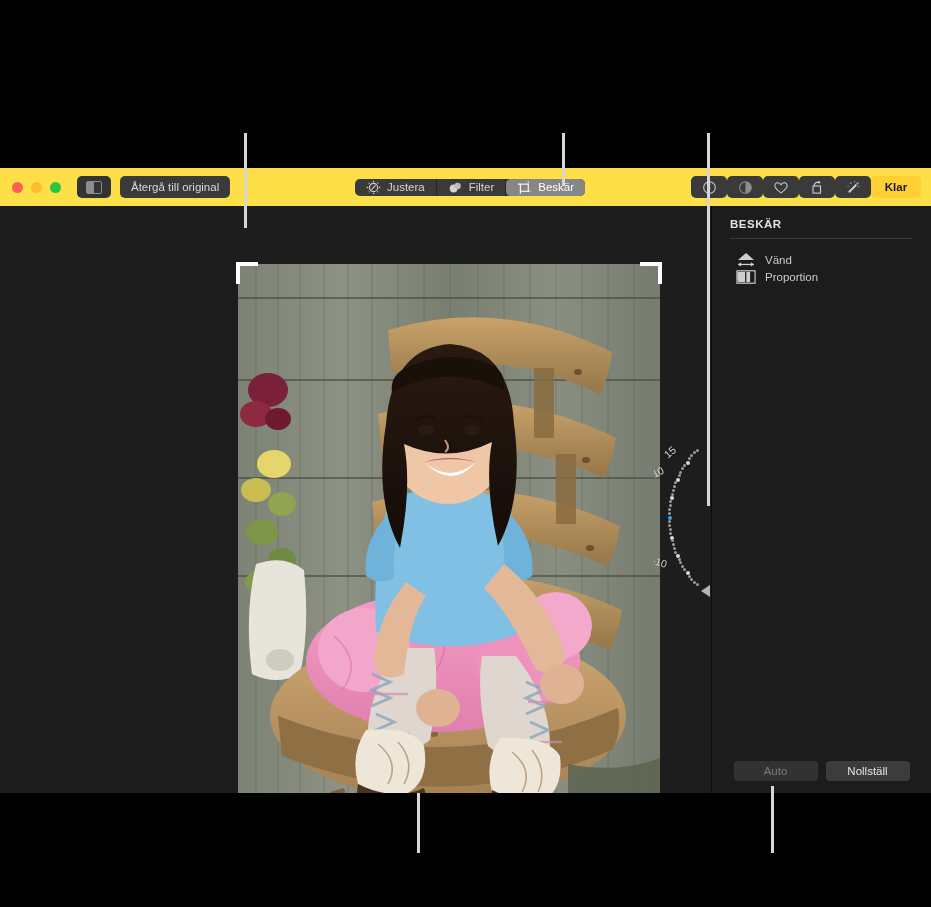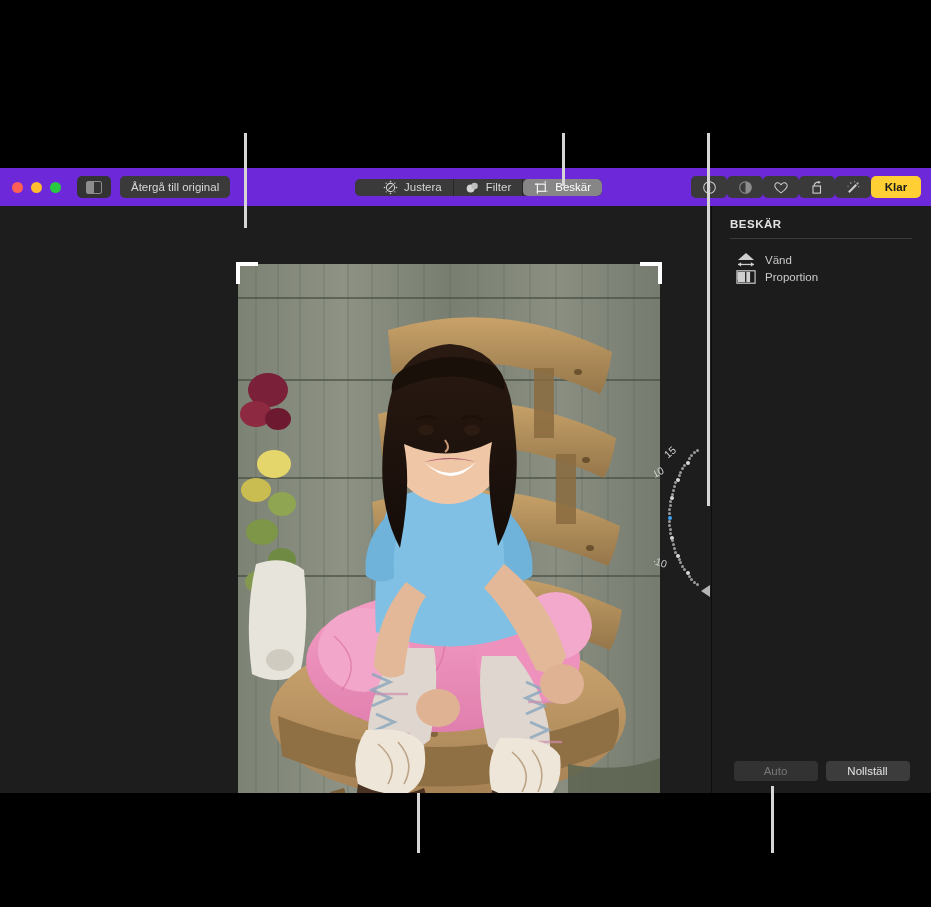--- a/index.html
+++ b/index.html
@@ -33,21 +33,21 @@
     background: #1c1c1c;
     overflow: hidden;
   }
 
   
   .toolbar {
     position: absolute;
     left: 0; top: 0;
     width: 931px;
     height: 38px;
-    background: #6d28d9;
+    background: #fde047;
     border-bottom: 1px solid #101010;
     display: flex;
     align-items: center;
   }
 
   .traffic-lights {
     display: flex;
     align-items: center;
     gap: 8px;
     margin-left: 12px;
@@ -99,21 +99,20 @@
 
   
   .segmented {
     position: absolute;
     left: 355px;
     display: flex;
     height: 17px;
     background: #3a3a3a;
     border-radius: 5px;
     overflow: hidden;
-    padding-left: 17px;
   }
   .seg {
     display: flex;
     align-items: center;
     gap: 6px;
     padding: 0 11px;
     color: #d4d4d4;
     font-size: 11.5px;
     border-right: 1px solid #262626;
     background: transparent;

